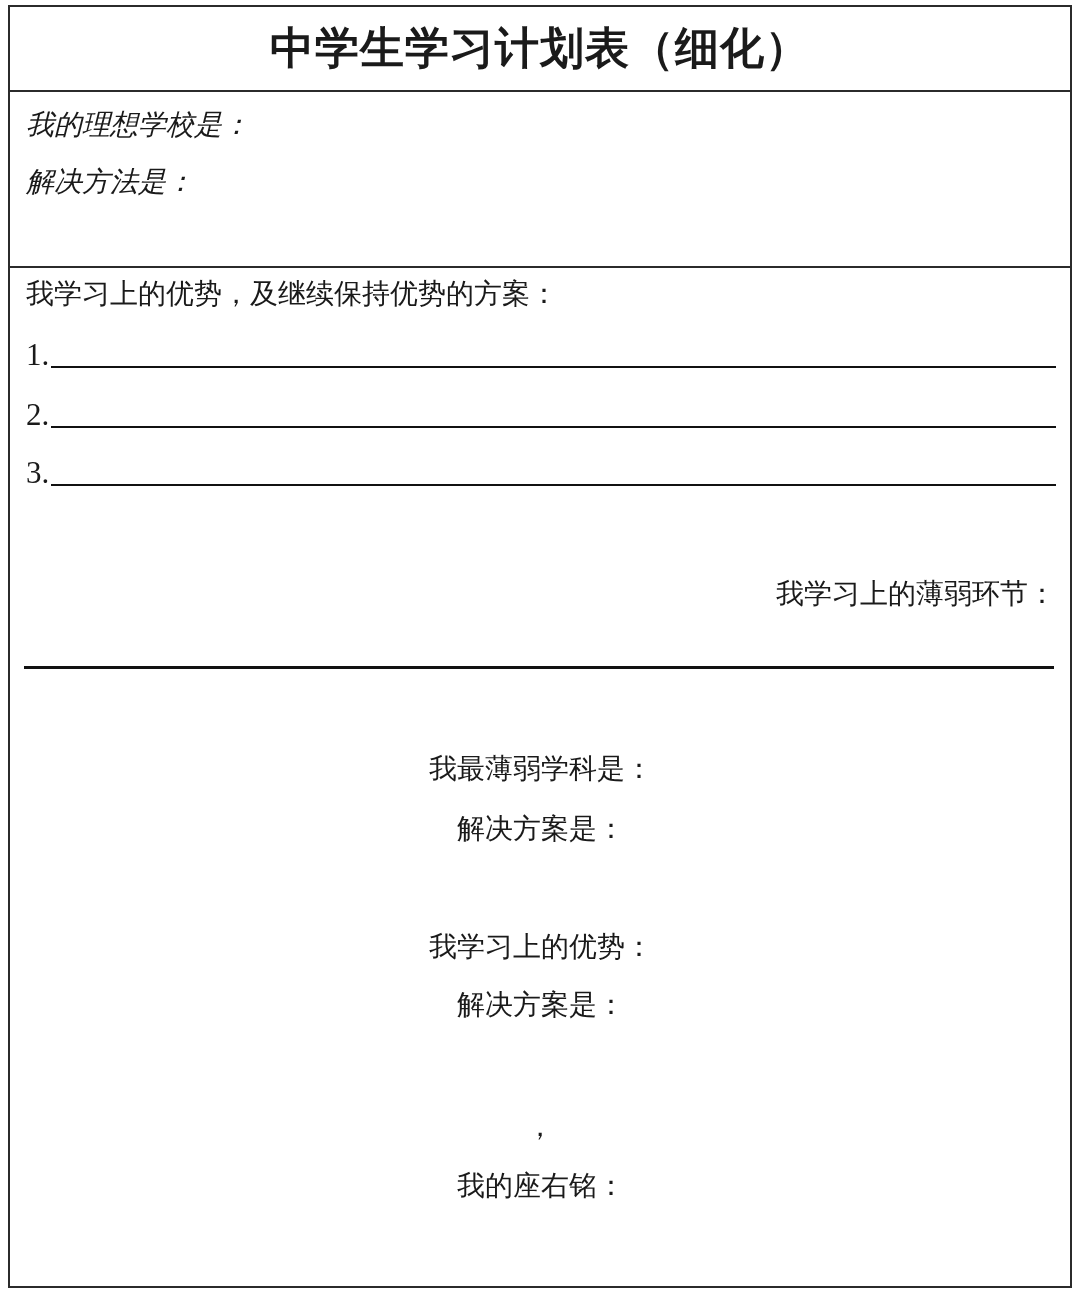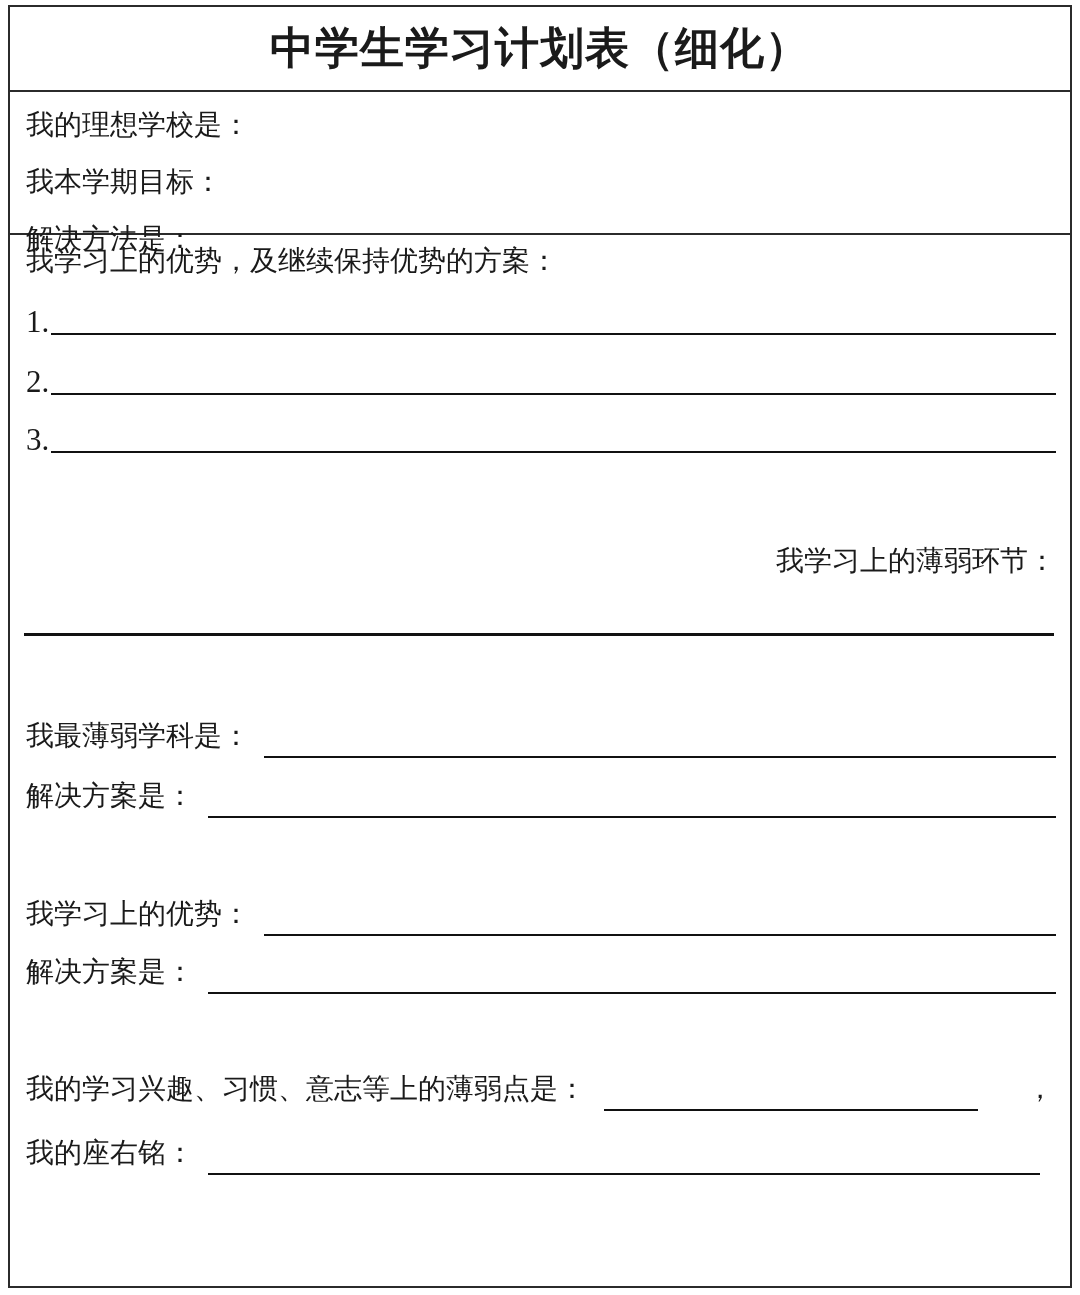--- a/index.html
+++ b/index.html
@@ -28,23 +28,24 @@
     align-items: center;
     justify-content: center;
   }
   .title-row h1 {
     font-size: 44px;
     font-weight: 700;
     letter-spacing: 1px;
   }
   
   .goals-row {
-    height: 143px;
+    height: 176px;
     border-bottom: 2px solid #2b2b2b;
     padding: 8px 18px 0 16px;
+    font-style: italic;
   }
   .goal-line {
     height: 40px;
     display: flex;
     align-items: center;
     font-size: 28px;
   }
   .goal-line.g1 { margin-top: 5px; }
   .goal-line.g2 { margin-top: 17px; }
   .goal-line.g3 { margin-top: 17px; }
@@ -83,22 +84,23 @@
   .weak-heading { margin-top: 88px; text-align: right; }
   .full-line {
     margin-top: 52px;
     height: 0;
     border-bottom: 3px solid #111;
     margin-left: -2px;
     margin-right: 2px;
   }
   .blank-row {
     display: flex;
-    align-items: flex-start;
+    align-items: center;
     height: 41px;
+    flex-direction: column;
   }
   .blank-row .lbl {
     white-space: nowrap;
     margin-bottom: -2px;
   }
   .blank-row .fill-line { margin-left: 14px; }
   .row-weakest-subject  { margin-top: 81px; }
   .row-weakest-solution { margin-top: 19px; }
   .row-weak-subject     { margin-top: 77px; }
   .row-weak-solution    { margin-top: 17px; }
@@ -116,23 +118,20 @@
 
 <div class="form">
 
   <div class="title-row">
     <h1>中学生学习计划表（细化）</h1>
   </div>
 
   <div class="goals-row">
     <div class="goal-line g1">
       <span>我的理想学校是：</span>
-    </div>
-    <div class="goal-line g2">
-      <span>我本学期目标：</span>
     </div>
     <div class="goal-line g3">
       <span>解决方法是：</span>
     </div>
   </div>
 
   <div class="plan-row">
 
     <div class="heading strengths-heading">我学习上的优势，及继续保持优势的方案：</div>
 
@@ -165,21 +164,20 @@
     <div class="blank-row row-weak-subject">
       <span class="lbl">我学习上的优势：</span>
       <div class="fill-line"></div>
     </div>
     <div class="blank-row row-weak-solution">
       <span class="lbl">解决方案是：</span>
       <div class="fill-line"></div>
     </div>
 
     <div class="blank-row row-interest">
-      <span class="lbl">我的学习兴趣、习惯、意志等上的薄弱点是：</span>
       <div class="fill-line"></div>
       <span class="comma">，</span>
     </div>
     <div class="blank-row row-method">
       <span class="lbl">我的座右铭：</span>
       <div class="fill-line"></div>
     </div>
 
   </div>
 </div>

